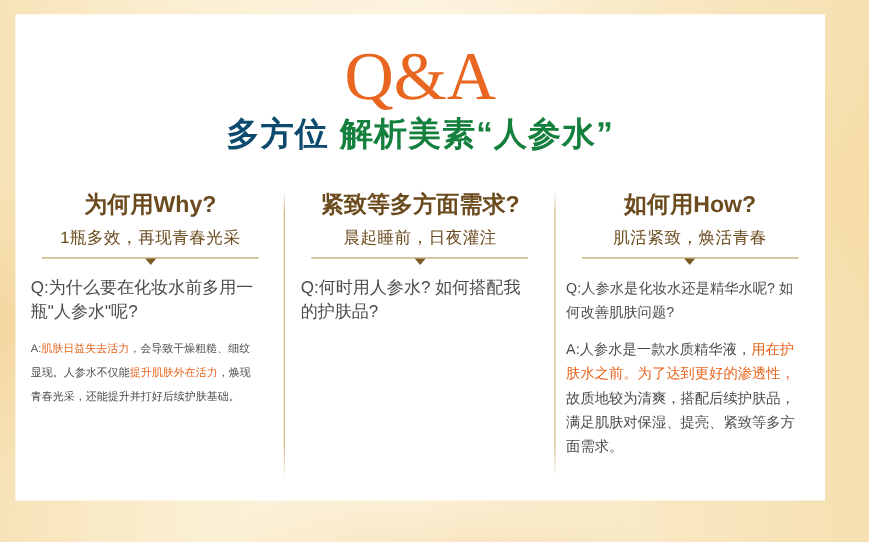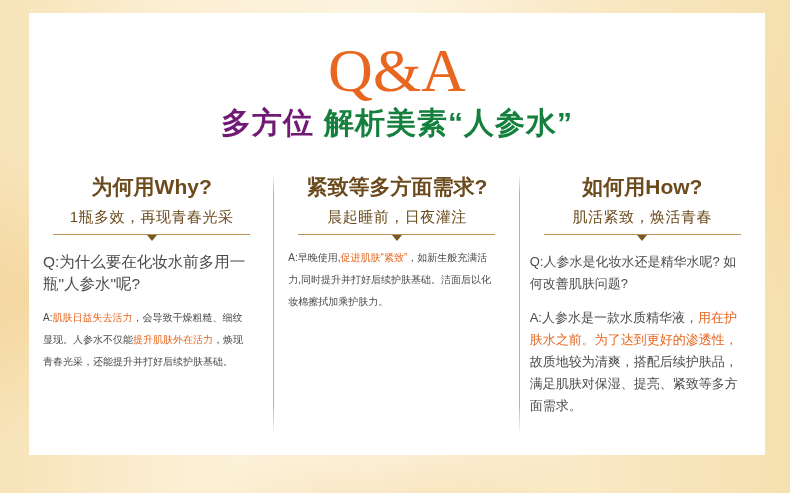--- a/index.html
+++ b/index.html
@@ -35,21 +35,21 @@
       radial-gradient(ellipse 260px 200px at 2% 60%, rgba(242,205,140,0.55), rgba(242,205,140,0) 70%),
       radial-gradient(ellipse 300px 160px at 50% 108%, rgba(243,206,140,0.55), rgba(243,206,140,0) 70%),
       radial-gradient(ellipse 220px 200px at 100% 35%, rgba(246,216,158,0.45), rgba(246,216,158,0) 72%),
       radial-gradient(ellipse 400px 120px at 40% -8%, rgba(252,240,214,0.9), rgba(252,240,214,0) 70%);
     pointer-events: none;
   }
 
   
   .card {
     position: absolute;
-    left: 29px;
+    left: 14px;
     top: 13px;
     width: 736px;
     height: 442px;
     background: #ffffff;
   }
 
   
   .title-block {
     position: absolute;
     left: 0;
@@ -67,21 +67,21 @@
     font-weight: 400;
   }
   .subtitle {
     margin-top: 5px;
     font-size: 30px;
     line-height: 34px;
     font-weight: bold;
     letter-spacing: 1px;
     white-space: nowrap;
   }
-  .subtitle .sub-a { color: #701a75; }
+  .subtitle .sub-a { color: #0c4a6e; }
   .subtitle .sub-b { color: #15803d; margin-left: 10px; }
 
   
   .columns {
     position: absolute;
     left: 0;
     top: 148px;
     width: 736px;
     height: 294px;
     display: flex;
@@ -190,21 +190,21 @@
         <div class="a-text"><span>A:</span><span class="hl">肌肤日益失去活力</span><span>，会导致干燥粗糙、细纹显现。人参水不仅能</span><span class="hl">提升肌肤外在活力</span><span>，焕现青春光采，还能提升并打好后续护肤基础。</span></div>
         <span class="divider"></span>
       </div>
 
       <div class="col col-2">
         <div class="col-head">紧致等多方面需求?</div>
         <div class="col-sub">晨起睡前，日夜灌注</div>
         <div class="rule">
           <span class="caret"></span>
         </div>
-        <div class="a-text"><span>A:早晚使用,</span><span class="hl">促进肌肤“紧致”</span><span>，如新生般充满活力,同时提升并打好后续护肤基础。洁面后以化妆棉擦拭加乘护肤力。</span></div>
+        <div class="q-text">Q:何时用人参水? 如何搭配我的护肤品?</div>
         <span class="divider"></span>
       </div>
 
       <div class="col col-3">
         <div class="col-head">如何用How?</div>
         <div class="col-sub">肌活紧致，焕活青春</div>
         <div class="rule">
           <span class="caret"></span>
         </div>
         <div class="q-text">Q:人参水是化妆水还是精华水呢? 如何改善肌肤问题?</div>

